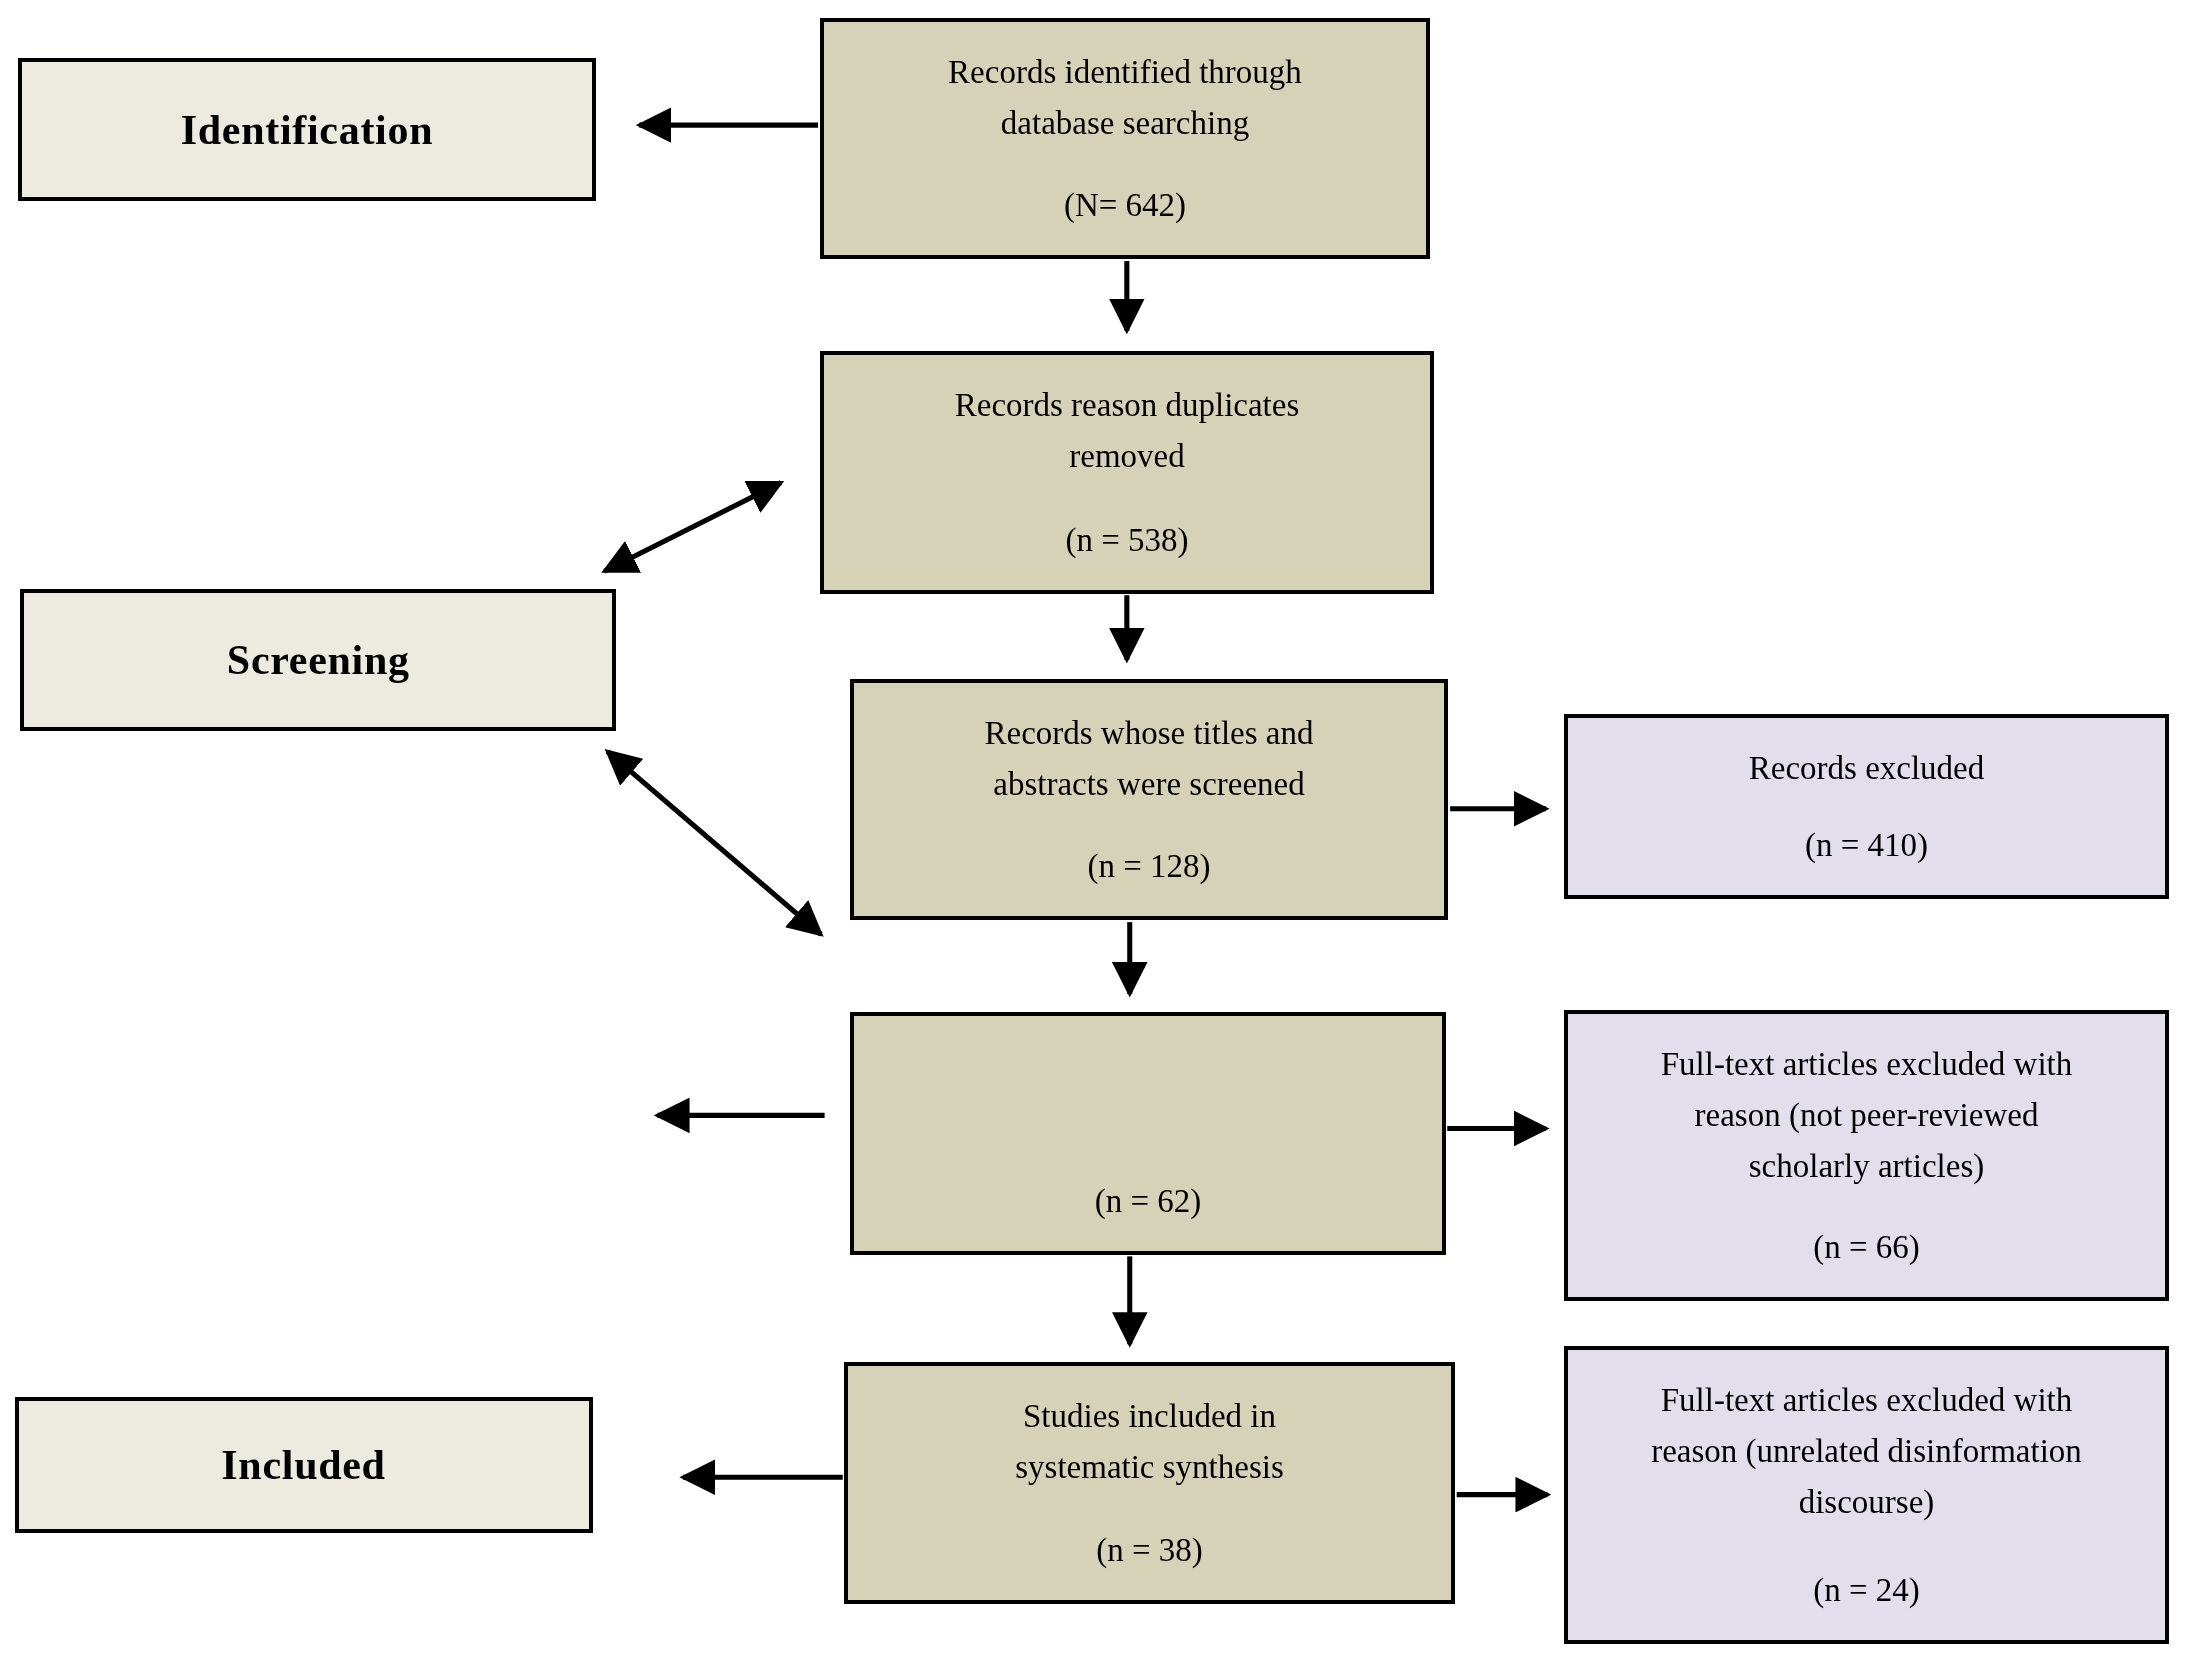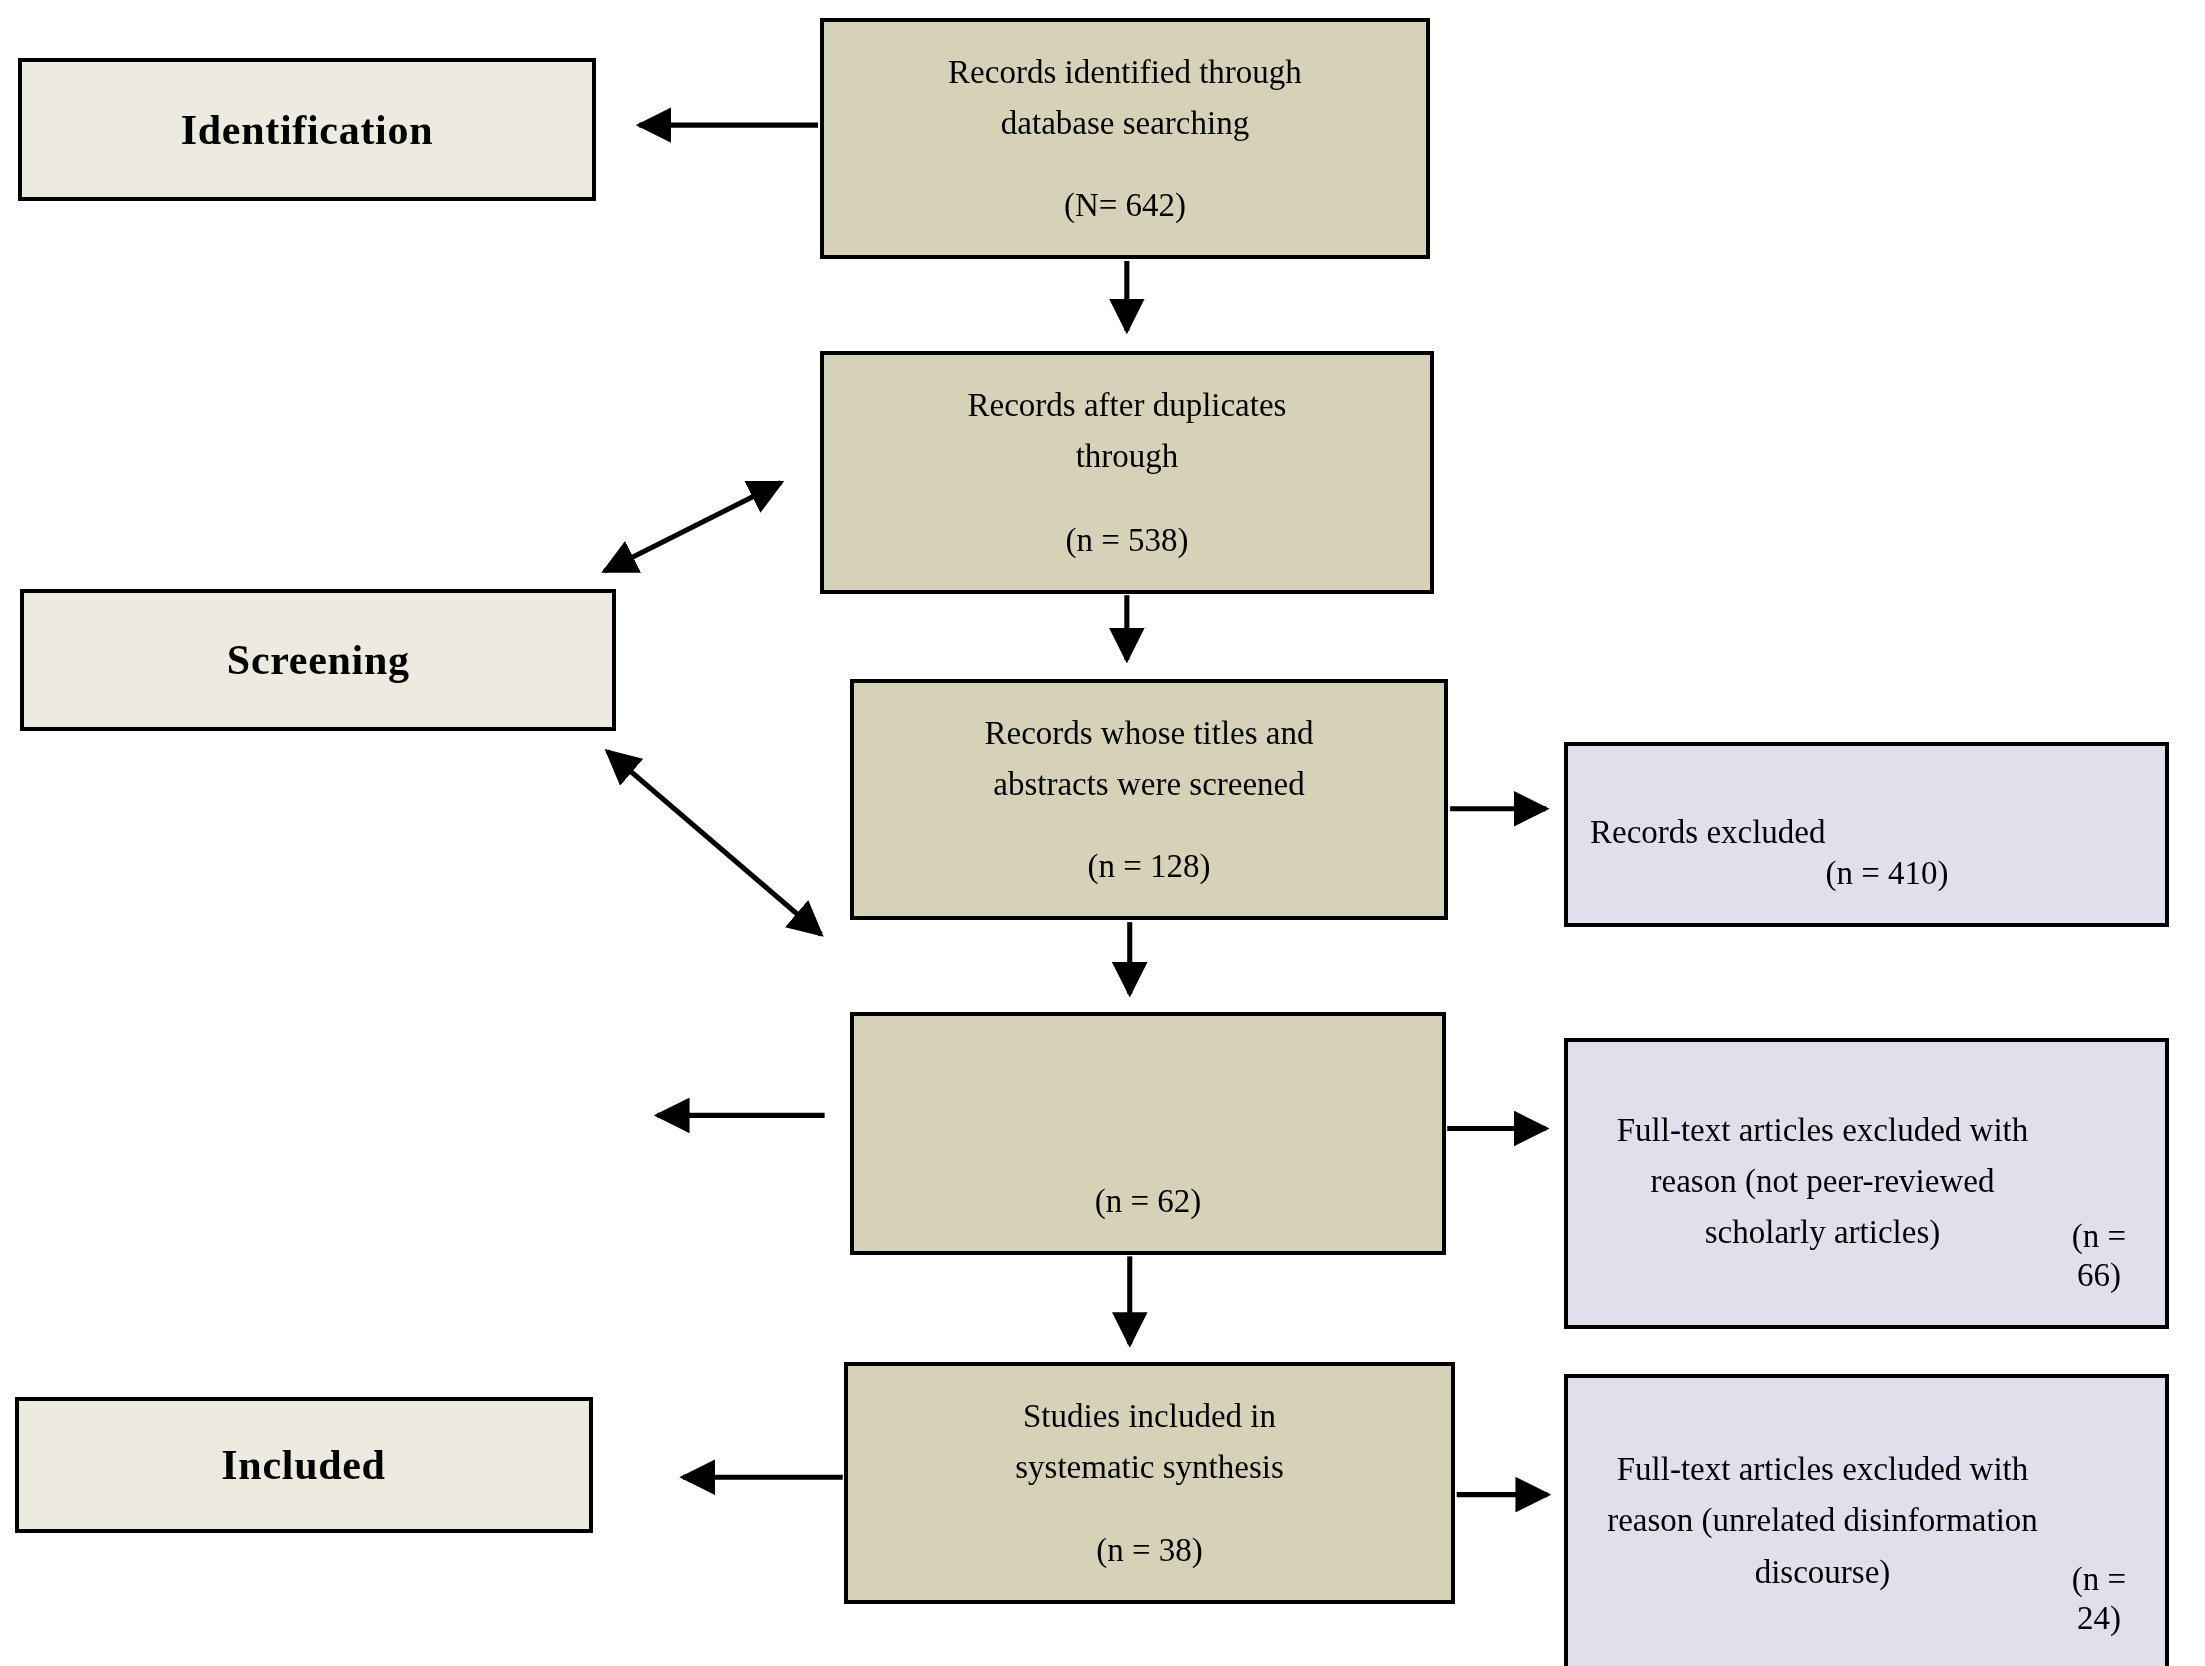--- a/index.html
+++ b/index.html
@@ -38,24 +38,23 @@
   .flow-box {
     background: var(--flow-fill, #d6d2b8);
     display: flex;
     flex-direction: column;
     align-items: center;
     padding: 25px 22px 29px 22px;
   }
   .excluded-box {
     background: var(--excluded-fill, #e3deec);
     display: flex;
-    flex-direction: row;
+    flex-direction: column;
     align-items: center;
     padding: 25px 22px 29px 22px;
-    margin-top: 28px;
   }
   .box-title {
     font-size: 33px;
     line-height: 1.55;
     max-width: 436px;
   }
   .box-count {
     font-size: 33px;
     line-height: 1.2;
     margin-top: auto;
@@ -112,21 +111,21 @@
   </div>
   <div class="box stage-box" id="stage-included">
     <span class="stage-label">Included</span>
   </div>
 
   <div class="box flow-box" id="flow-1">
     <span class="box-title">Records identified through database searching</span>
     <span class="box-count">(N= 642)</span>
   </div>
   <div class="box flow-box" id="flow-2">
-    <span class="box-title">Records after duplicates through</span>
+    <span class="box-title">Records reason duplicates removed</span>
     <span class="box-count">(n = 538)</span>
   </div>
   <div class="box flow-box" id="flow-3">
     <span class="box-title">Records whose titles and abstracts were screened</span>
     <span class="box-count">(n = 128)</span>
   </div>
   <div class="box flow-box" id="flow-4">
     <span class="box-count">(n = 62)</span>
   </div>
   <div class="box flow-box" id="flow-5">

